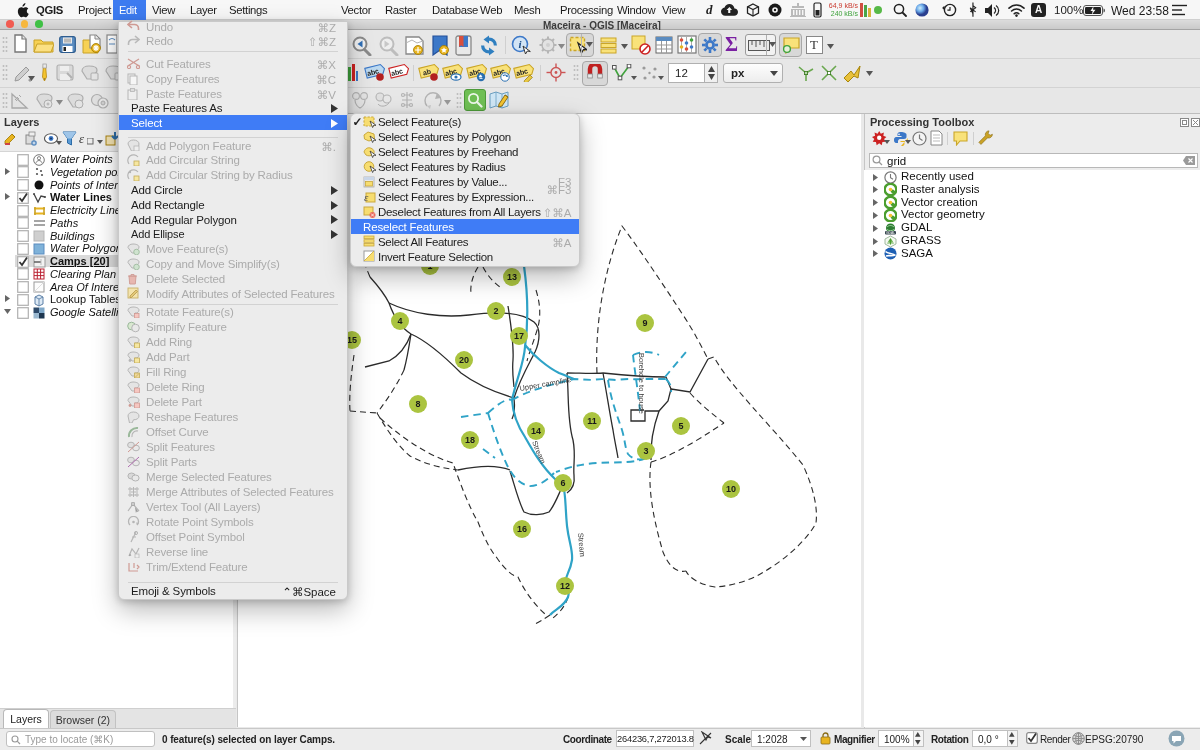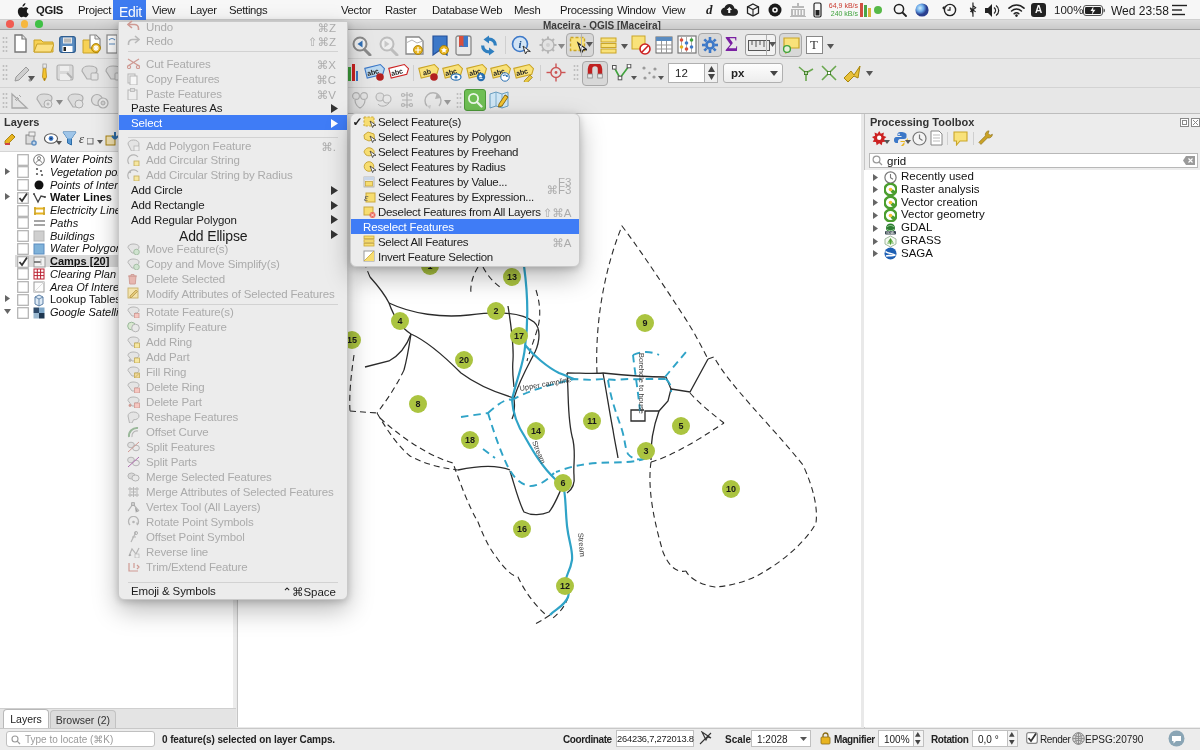--- a/index.html
+++ b/index.html
@@ -8,21 +8,21 @@
 </style></head><body>
 <div id="stage">
 
 <div class="abs" style="left:0;top:0;width:1200px;height:20px;background:#f7f7f7;border-bottom:1px solid #d0d0d0;"></div>
 <svg class="abs" style="left:16px;top:3px" width="13" height="15" viewBox="0 0 13 15">
       <path fill="#1a1a1a" d="M8.4 2.6 C9.1 1.8 9.6 0.7 9.4 0 C8.6 0.1 7.7 0.6 7.2 1.4 C6.7 2 6.3 3 6.5 3.6 C7.3 3.7 8 3.3 8.4 2.6 Z M10.8 8.2 C10.8 6.5 12.2 5.7 12.3 5.6 C11.5 4.5 10.3 4.3 9.9 4.3 C8.9 4.2 7.9 4.9 7.4 4.9 C6.9 4.9 6.1 4.3 5.2 4.3 C4.1 4.3 3 5 2.4 6 C1.2 8 2.1 11 3.2 12.6 C3.8 13.4 4.5 14.3 5.4 14.3 C6.2 14.2 6.5 13.7 7.5 13.7 C8.5 13.7 8.8 14.3 9.7 14.3 C10.6 14.3 11.2 13.5 11.8 12.7 C12.4 11.8 12.7 10.9 12.7 10.8 C12.7 10.8 10.8 10.1 10.8 8.2 Z"></path>
     </svg>
 <div class="abs" style="left:113px;top:0;width:33px;height:20px;background:#3d7bf0;"></div>
 <div class="abs" style="left:36px;top:3.5px;font-size:11.3px;letter-spacing:-0.3px;font-weight:bold;color:#1b1b1b;">QGIS</div>
 <div class="abs" style="left:78px;top:3.5px;font-size:11.3px;letter-spacing:-0.3px;font-weight:normal;color:#1b1b1b;">Project</div>
-<div class="abs" style="left:119px;top:3.5px;font-size:14px;letter-spacing:-0.3px;font-weight:normal;color:#ffffff;">Edit</div>
+<div class="abs" style="left:119px;top:3.5px;font-size:11px;letter-spacing:-0.3px;font-weight:normal;color:#ffffff;">Edit</div>
 <div class="abs" style="left:152px;top:3.5px;font-size:11.3px;letter-spacing:-0.3px;font-weight:normal;color:#1b1b1b;">View</div>
 <div class="abs" style="left:190px;top:3.5px;font-size:11.3px;letter-spacing:-0.3px;font-weight:normal;color:#1b1b1b;">Layer</div>
 <div class="abs" style="left:229px;top:3.5px;font-size:11.3px;letter-spacing:-0.3px;font-weight:normal;color:#1b1b1b;">Settings</div>
 <div class="abs" style="left:295px;top:20px;font-size:10px;letter-spacing:-0.3px;font-weight:normal;color:#1b1b1b;margin-left:44px;">Plugins</div>
 <div class="abs" style="left:341px;top:3.5px;font-size:11.3px;letter-spacing:-0.3px;font-weight:normal;color:#1b1b1b;">Vector</div>
 <div class="abs" style="left:385px;top:3.5px;font-size:11.3px;letter-spacing:-0.3px;font-weight:normal;color:#1b1b1b;">Raster</div>
 <div class="abs" style="left:432px;top:3.5px;font-size:11.3px;letter-spacing:-0.3px;font-weight:normal;color:#1b1b1b;">Database</div>
 <div class="abs" style="left:480px;top:3.5px;font-size:11.3px;letter-spacing:-0.3px;font-weight:normal;color:#1b1b1b;">Web</div>
 <div class="abs" style="left:514px;top:3.5px;font-size:11.3px;letter-spacing:-0.3px;font-weight:normal;color:#1b1b1b;">Mesh</div>
 <div class="abs" style="left:560px;top:3.5px;font-size:11.3px;letter-spacing:-0.3px;font-weight:normal;color:#1b1b1b;">Processing</div>
@@ -1028,21 +1028,21 @@
       <path d="M0 0v9l7-4.5z" fill="#333"></path>
     </svg>
 <div class="abs" style="left:131px;top:198.7px;font-size:11.5px;letter-spacing:-0.15px;color:#1c1c1c;white-space:nowrap;">Add Rectangle</div>
     <svg class="abs" style="left:331px;top:200.5px" width="7" height="9" viewBox="0 0 7 9">
       <path d="M0 0v9l7-4.5z" fill="#333"></path>
     </svg>
 <div class="abs" style="left:131px;top:213.5px;font-size:11.5px;letter-spacing:-0.15px;color:#1c1c1c;white-space:nowrap;">Add Regular Polygon</div>
     <svg class="abs" style="left:331px;top:215.3px" width="7" height="9" viewBox="0 0 7 9">
       <path d="M0 0v9l7-4.5z" fill="#333"></path>
     </svg>
-<div class="abs" style="left:131px;top:228.3px;font-size:14px;letter-spacing:-0.15px;color:#1c1c1c;white-space:nowrap;margin-left:48px;">Add Ellipse</div>
+<div class="abs" style="left:131px;top:228.3px;font-size:11px;letter-spacing:-0.15px;color:#1c1c1c;white-space:nowrap;">Add Ellipse</div>
     <svg class="abs" style="left:331px;top:230.1px" width="7" height="9" viewBox="0 0 7 9">
       <path d="M0 0v9l7-4.5z" fill="#333"></path>
     </svg>
 <div class="abs" style="left:146px;top:243.1px;font-size:11.5px;letter-spacing:-0.15px;color:#ababab;white-space:nowrap;">Move Feature(s)</div>
     <svg class="abs" style="left:127px;top:242.89999999999998px" width="13" height="12" viewBox="0 0 13 12">
       <path d="M1 4.5c0-2 2-3.5 5-3.5s6 1 6 3-1.5 3-4 3l.8 3H5z" fill="#e4e4e4" stroke="#b5b5b5" stroke-width="1"></path>
       <circle cx="9.5" cy="9" r="2.8" fill="#cfe3cf" stroke="#9ab89a" stroke-width="0.8"></circle>
     </svg>
 <div class="abs" style="left:146px;top:257.9px;font-size:11.5px;letter-spacing:-0.15px;color:#ababab;white-space:nowrap;">Copy and Move Simplify(s)</div>
     <svg class="abs" style="left:127px;top:257.7px" width="13" height="12" viewBox="0 0 13 12">

